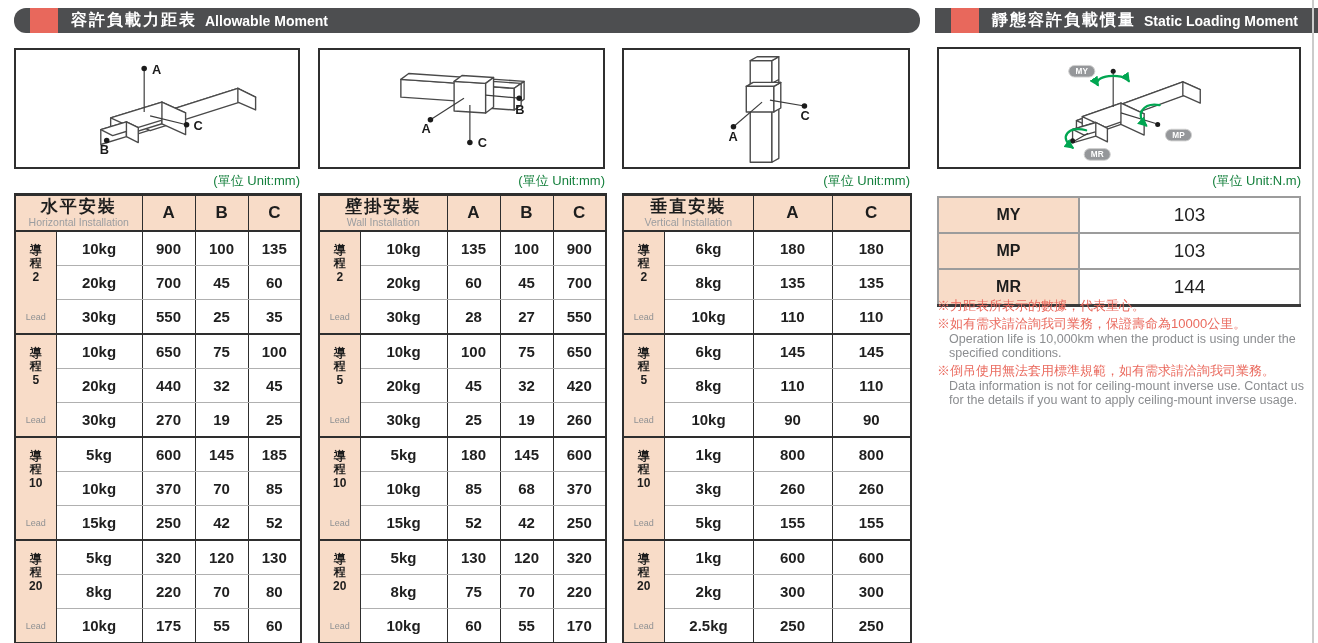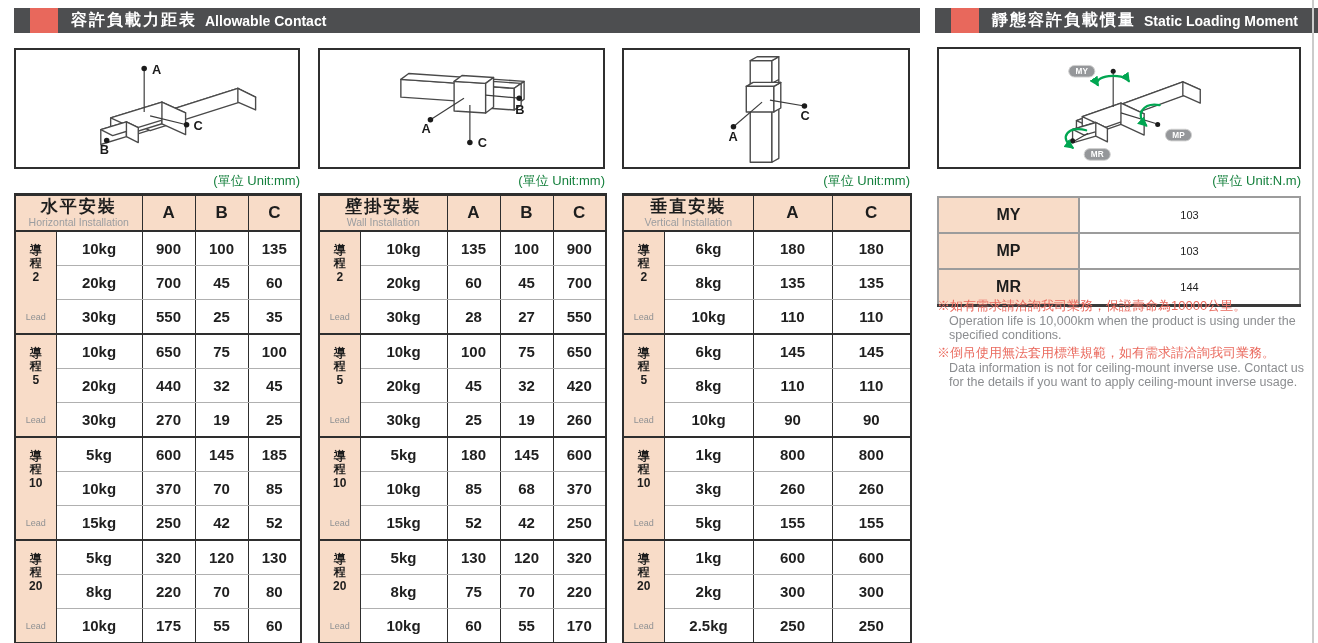--- a/index.html
+++ b/index.html
@@ -2,21 +2,21 @@
 <html><head>
 <meta charset="utf-8">
 <style>
   html,body { margin:0; padding:0; }
   body {
     width:1318px; height:643px; position:relative; background:#ffffff;
     font-family:"Liberation Sans", sans-serif; overflow:hidden;
   }
   
   .bar { position:absolute; top:8px; height:25px; background:#4d4e50; display:flex; align-items:center; }
-  .bar-left  { left:14px;  width:906px; }
+  .bar-left  { left:14px;  width:906px;border-radius:12px; }
   .bar-right { left:935px; width:383px; }
   .bar .sq { width:28px; height:25px; background:#e8685c; margin-left:16px; flex:0 0 auto; }
   .bar .zh { color:#fff; font-weight:bold; font-size:16px; letter-spacing:2px; margin-left:13px; white-space:nowrap; }
   .bar .en { color:#fff; font-weight:bold; font-size:14px; margin-left:8px; white-space:nowrap; }
   
   .diag { position:absolute; top:48px; background:#fff; border:2px solid #2f2f2f; box-sizing:border-box; }
   #diag-horizontal { left:14px;  width:286px; height:121px; }
   #diag-wall       { left:318px; width:287px; height:121px; }
   #diag-vertical   { left:622px; width:288px; height:121px; }
   #diag-static     { left:937px; width:364px; height:122px; top:47px; }
@@ -52,35 +52,35 @@
   .lead-zh { font-size:12px; font-weight:bold; color:#1d1d1d; line-height:13px; }
   .lead-num { font-size:12px; font-weight:bold; color:#1d1d1d; line-height:14px; }
   .lead-en { font-size:9px; color:#8f9193; line-height:10px;margin-top:28px; }
   .w-cell { font-size:15px; font-weight:bold; color:#1f1f1f; }
   .v-cell { font-size:15px; font-weight:bold; color:#1f1f1f; }
   
   .static-table { position:absolute; left:937px; top:196px; width:364px; border-collapse:collapse; table-layout:fixed;
                   border:2px solid #3a3a3a; border-bottom-width:3px; background:#fff; }
   .static-table td { height:32px; border:2px solid #9c9c9c; text-align:center; vertical-align:middle; }
   .st-label { width:137px; background:#f8dcc8; font-size:16px; font-weight:bold; color:#1d1d1d; }
-  .st-value { font-size:11px; color:#1f1f1f; border-left:2px solid #4a4a4a !important; }
+  .st-value { font-size:19px; color:#1f1f1f; border-left:2px solid #4a4a4a !important; }
   
   .notes { position:absolute; left:937px; top:295px; width:378px; }
   .note-zh { color:#ea6a5e; font-size:13px; line-height:15px; margin-top:3px; }
   .note-en { color:#8b8d90; font-size:12.5px; line-height:14px; margin-left:12px; margin-top:1px; }
   
   .edge-line { position:absolute; left:1312px; top:0; width:2px; height:643px; background:#cbcbcb; }
 </style>
 </head>
 <body>
 
 <div class="bar bar-left">
   <div class="sq"></div>
   <div class="zh">容許負載力距表</div>
-  <div class="en">Allowable Contact</div>
+  <div class="en">Allowable Moment</div>
 </div>
 <div class="bar bar-right">
   <div class="sq"></div>
   <div class="zh">靜態容許負載慣量</div>
   <div class="en">Static Loading Moment</div>
 </div>
 
 <div class="diag" id="diag-horizontal">
   <svg viewBox="0 0 286 117">
     <polygon class="shape" points="118,86 225,52 225,38 118,72"></polygon>
@@ -527,19 +527,20 @@
         <td class="st-value">103</td>
       </tr>
       <tr>
         <td class="st-label">MR</td>
         <td class="st-value">144</td>
       </tr>
     </tbody>
 </table>
 
 <div class="notes">
+    <div class="note-zh">※力距表所表示的數據，代表重心。</div>
     <div class="note-zh">※如有需求請洽詢我司業務，保證壽命為10000公里。</div>
     <div class="note-en">Operation life is 10,000km when the product is using under the specified conditions.</div>
     <div class="note-zh">※倒吊使用無法套用標準規範，如有需求請洽詢我司業務。</div>
     <div class="note-en">Data information is not for ceiling-mount inverse use. Contact us for the details if you want to apply ceiling-mount inverse usage.</div>
   </div>
 
 <div class="edge-line"></div>
 
 </body></html>

